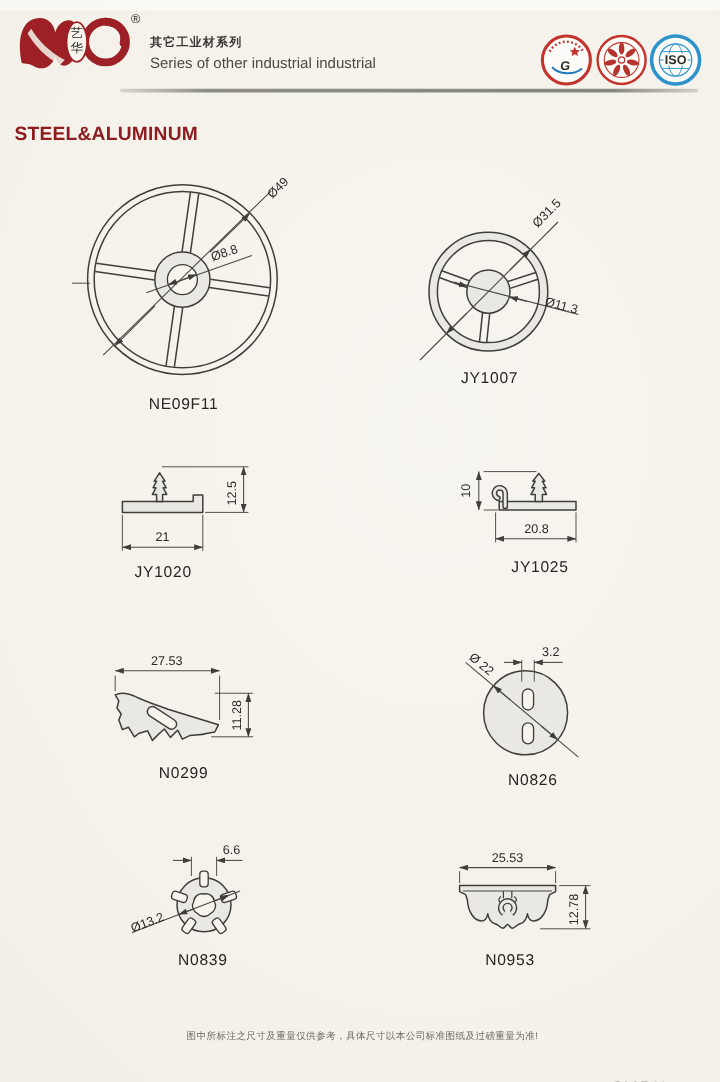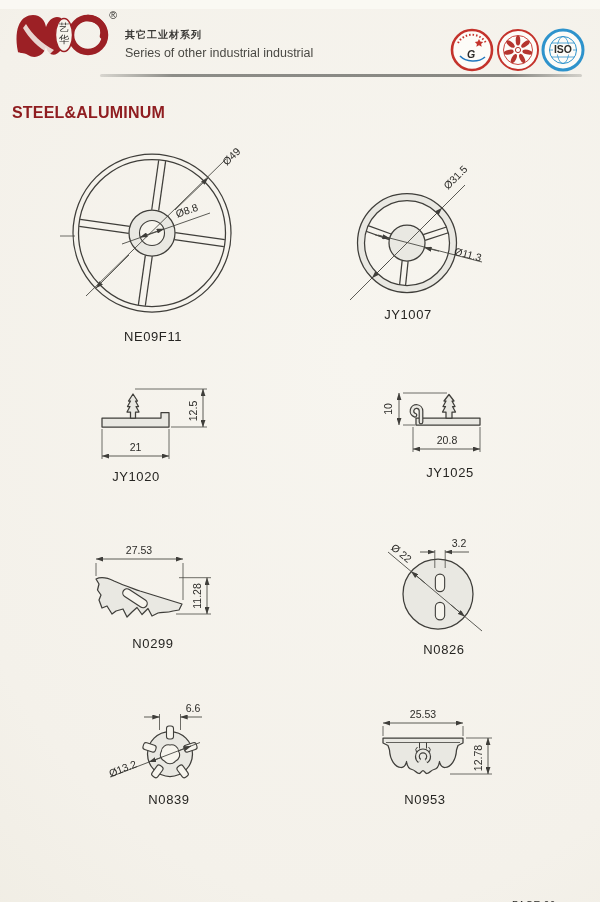--- a/index.html
+++ b/index.html
@@ -265,14 +265,15 @@
     <path d="M88.5,57 Q91.5,59 89.5,62" fill="none" stroke="#3f3e3a" stroke-width="1"></path>
     <circle cx="83" cy="66.5" r="5.6" fill="none" stroke="#3f3e3a" stroke-width="5" stroke-dasharray="5.4 6.8 23"></circle>
     <circle cx="83" cy="66.5" r="5.6" fill="none" stroke="#e9e8e2" stroke-width="2.6" stroke-dasharray="5.4 6.8 23"></circle>
     <line class="ext" x1="126" y1="48" x2="152" y2="48"></line>
     <line class="ext" x1="110" y1="84" x2="152" y2="84"></line>
     <line class="dim" x1="148" y1="48" x2="148" y2="84" marker-start="url(#as)" marker-end="url(#ae)"></line>
     <text x="142" y="68" transform="rotate(-90 142 68)">12.78</text>
     <text class="part" x="85" y="114">N0953</text>
   </svg>
 
+  <div class="disclaimer">图中所标注之尺寸及重量仅供参考，具体尺寸以本公司标准图纸及过磅重量为准!</div>
   <div class="page-label">PAGE:06</div>
 </div>
 
 </body></html>

